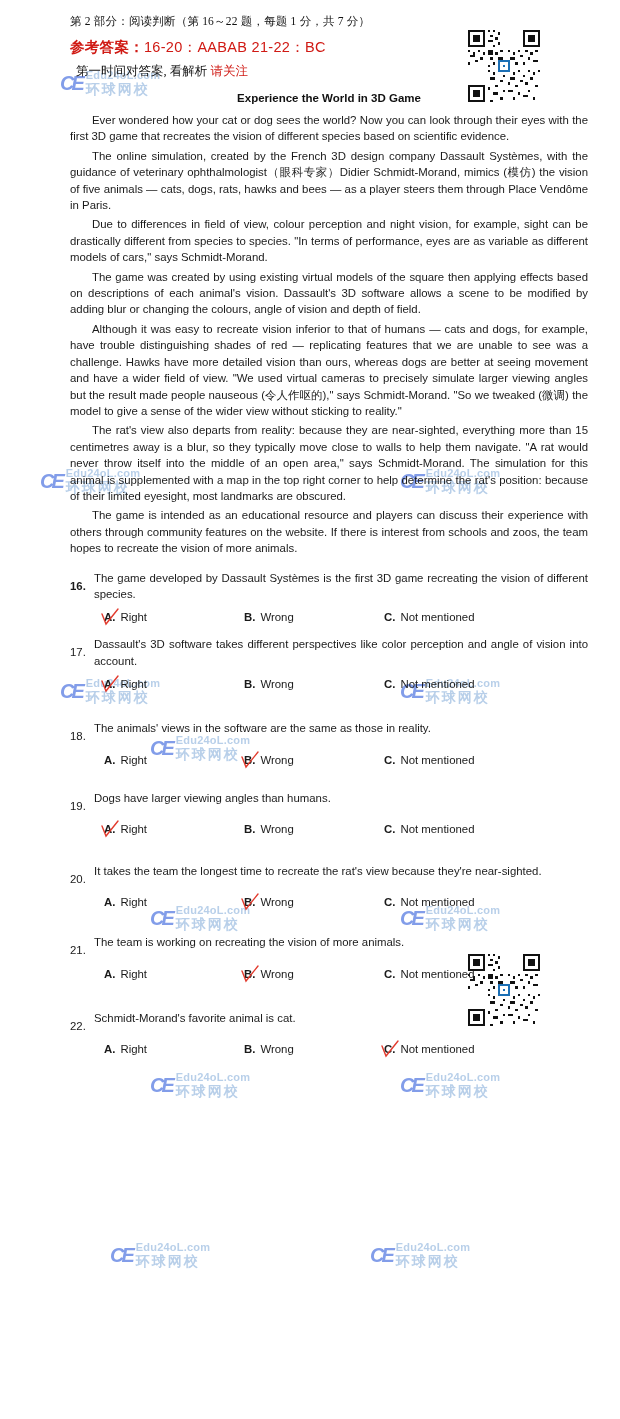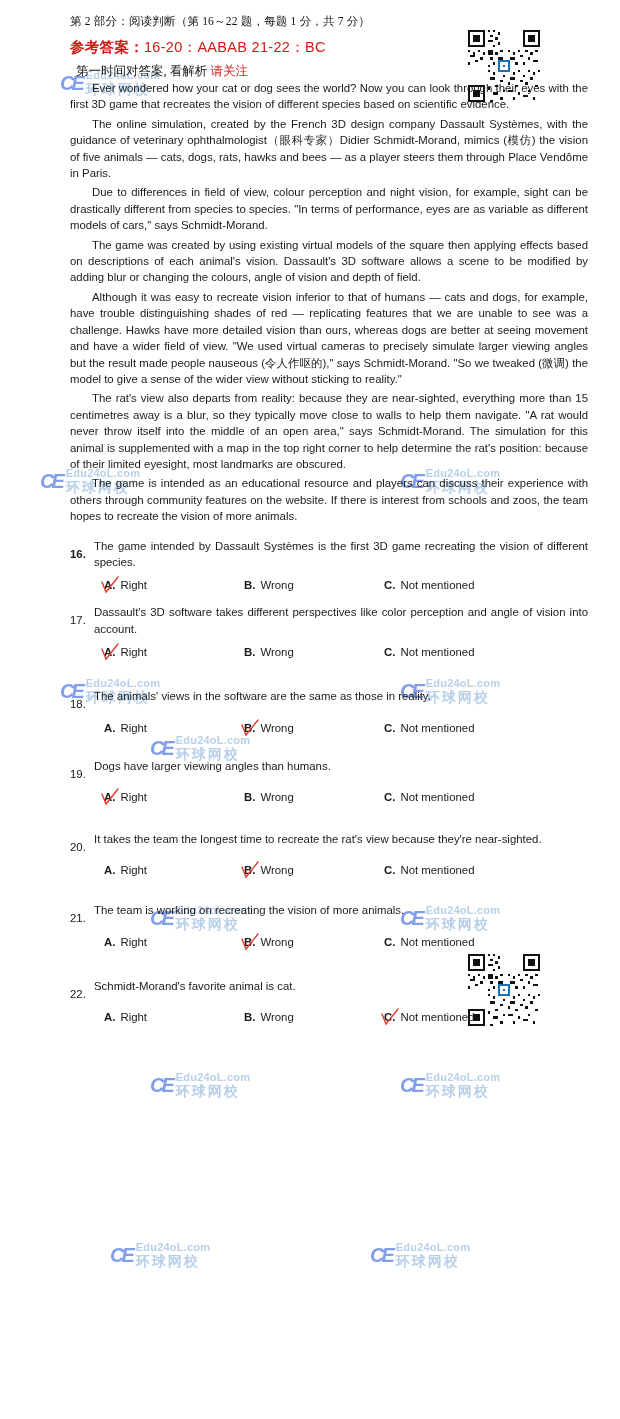--- a/index.html
+++ b/index.html
@@ -474,35 +474,36 @@
     <div class="answer-line">
       <span>参考答案：</span><span class="ans-en">16-20：AABAB 21-22：BC</span>
     </div>
     <div class="notice-line">
       <span>第一时间对答案, 看解析</span>
       <span class="red">请关注</span>
     </div>
   </div>
 
   <div style="position:relative; z-index:2;">
+    <div class="article-title">Experience the World in 3D Game</div>
     <p class="para">Ever wondered how your cat or dog sees the world? Now you can look through their eyes with the first 3D game that recreates the vision of different species based on scientific evidence.</p>
     <p class="para">The online simulation, created by the French 3D design company Dassault Systèmes, with the guidance of veterinary ophthalmologist（眼科专家）Didier Schmidt-Morand, mimics (模仿) the vision of five animals — cats, dogs, rats, hawks and bees — as a player steers them through Place Vendôme in Paris.</p>
     <p class="para">Due to differences in field of view, colour perception and night vision, for example, sight can be drastically different from species to species. "In terms of performance, eyes are as variable as different models of cars," says Schmidt-Morand.</p>
     <p class="para">The game was created by using existing virtual models of the square then applying effects based on descriptions of each animal's vision. Dassault's 3D software allows a scene to be modified by adding blur or changing the colours, angle of vision and depth of field.</p>
     <p class="para">Although it was easy to recreate vision inferior to that of humans — cats and dogs, for example, have trouble distinguishing shades of red — replicating features that we are unable to see was a challenge. Hawks have more detailed vision than ours, whereas dogs are better at seeing movement and have a wider field of view. "We used virtual cameras to precisely simulate larger viewing angles but the result made people nauseous (令人作呕的)," says Schmidt-Morand. "So we tweaked (微调) the model to give a sense of the wider view without sticking to reality."</p>
     <p class="para">The rat's view also departs from reality: because they are near-sighted, everything more than 15 centimetres away is a blur, so they typically move close to walls to help them navigate. "A rat would never throw itself into the middle of an open area," says Schmidt-Morand. The simulation for this animal is supplemented with a map in the top right corner to help determine the rat's position: because of their limited eyesight, most landmarks are obscured.</p>
     <p class="para">The game is intended as an educational resource and players can discuss their experience with others through community features on the website. If there is interest from schools and zoos, the team hopes to recreate the vision of more animals.</p>
   </div>
 
   <div style="position:relative; z-index:2;">
 
     <div class="question">
       <div class="q-head">
         <span class="q-num bold">16.</span>
-        <span class="q-text">The game intended by Dassault Systèmes is the first 3D game recreating the vision of different species.</span>
+        <span class="q-text">The game developed by Dassault Systèmes is the first 3D game recreating the vision of different species.</span>
       </div>
       <div class="options">
         <span class="opt w1">
           <span class="check">
             <svg width="26" height="20" viewBox="0 0 26 20">
                 <path d="M2 6 L6 16 L18 1" stroke="#e23b2e" stroke-width="1.4" fill="none" stroke-linecap="round"></path>
               </svg>
           </span>
           <span class="lbl">A.</span>
           <span>Right</span>

